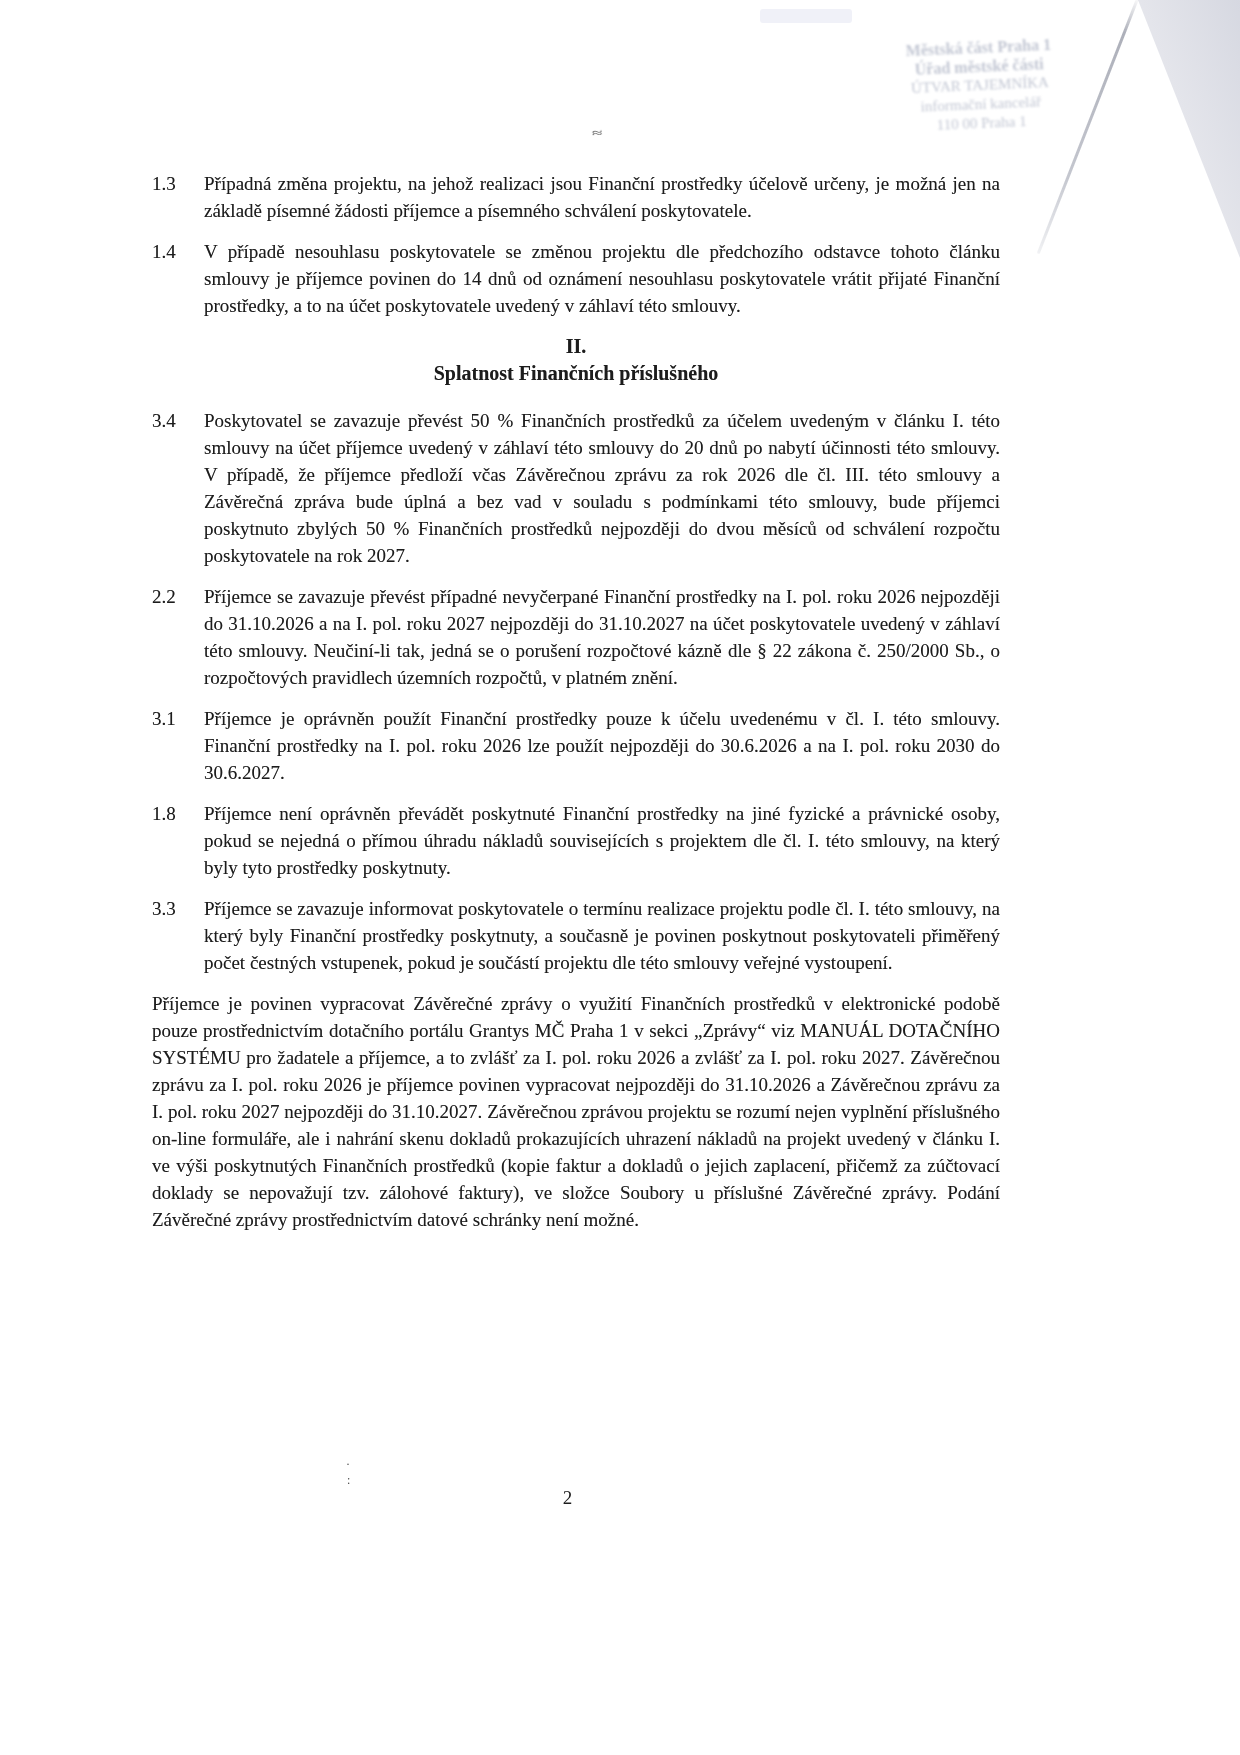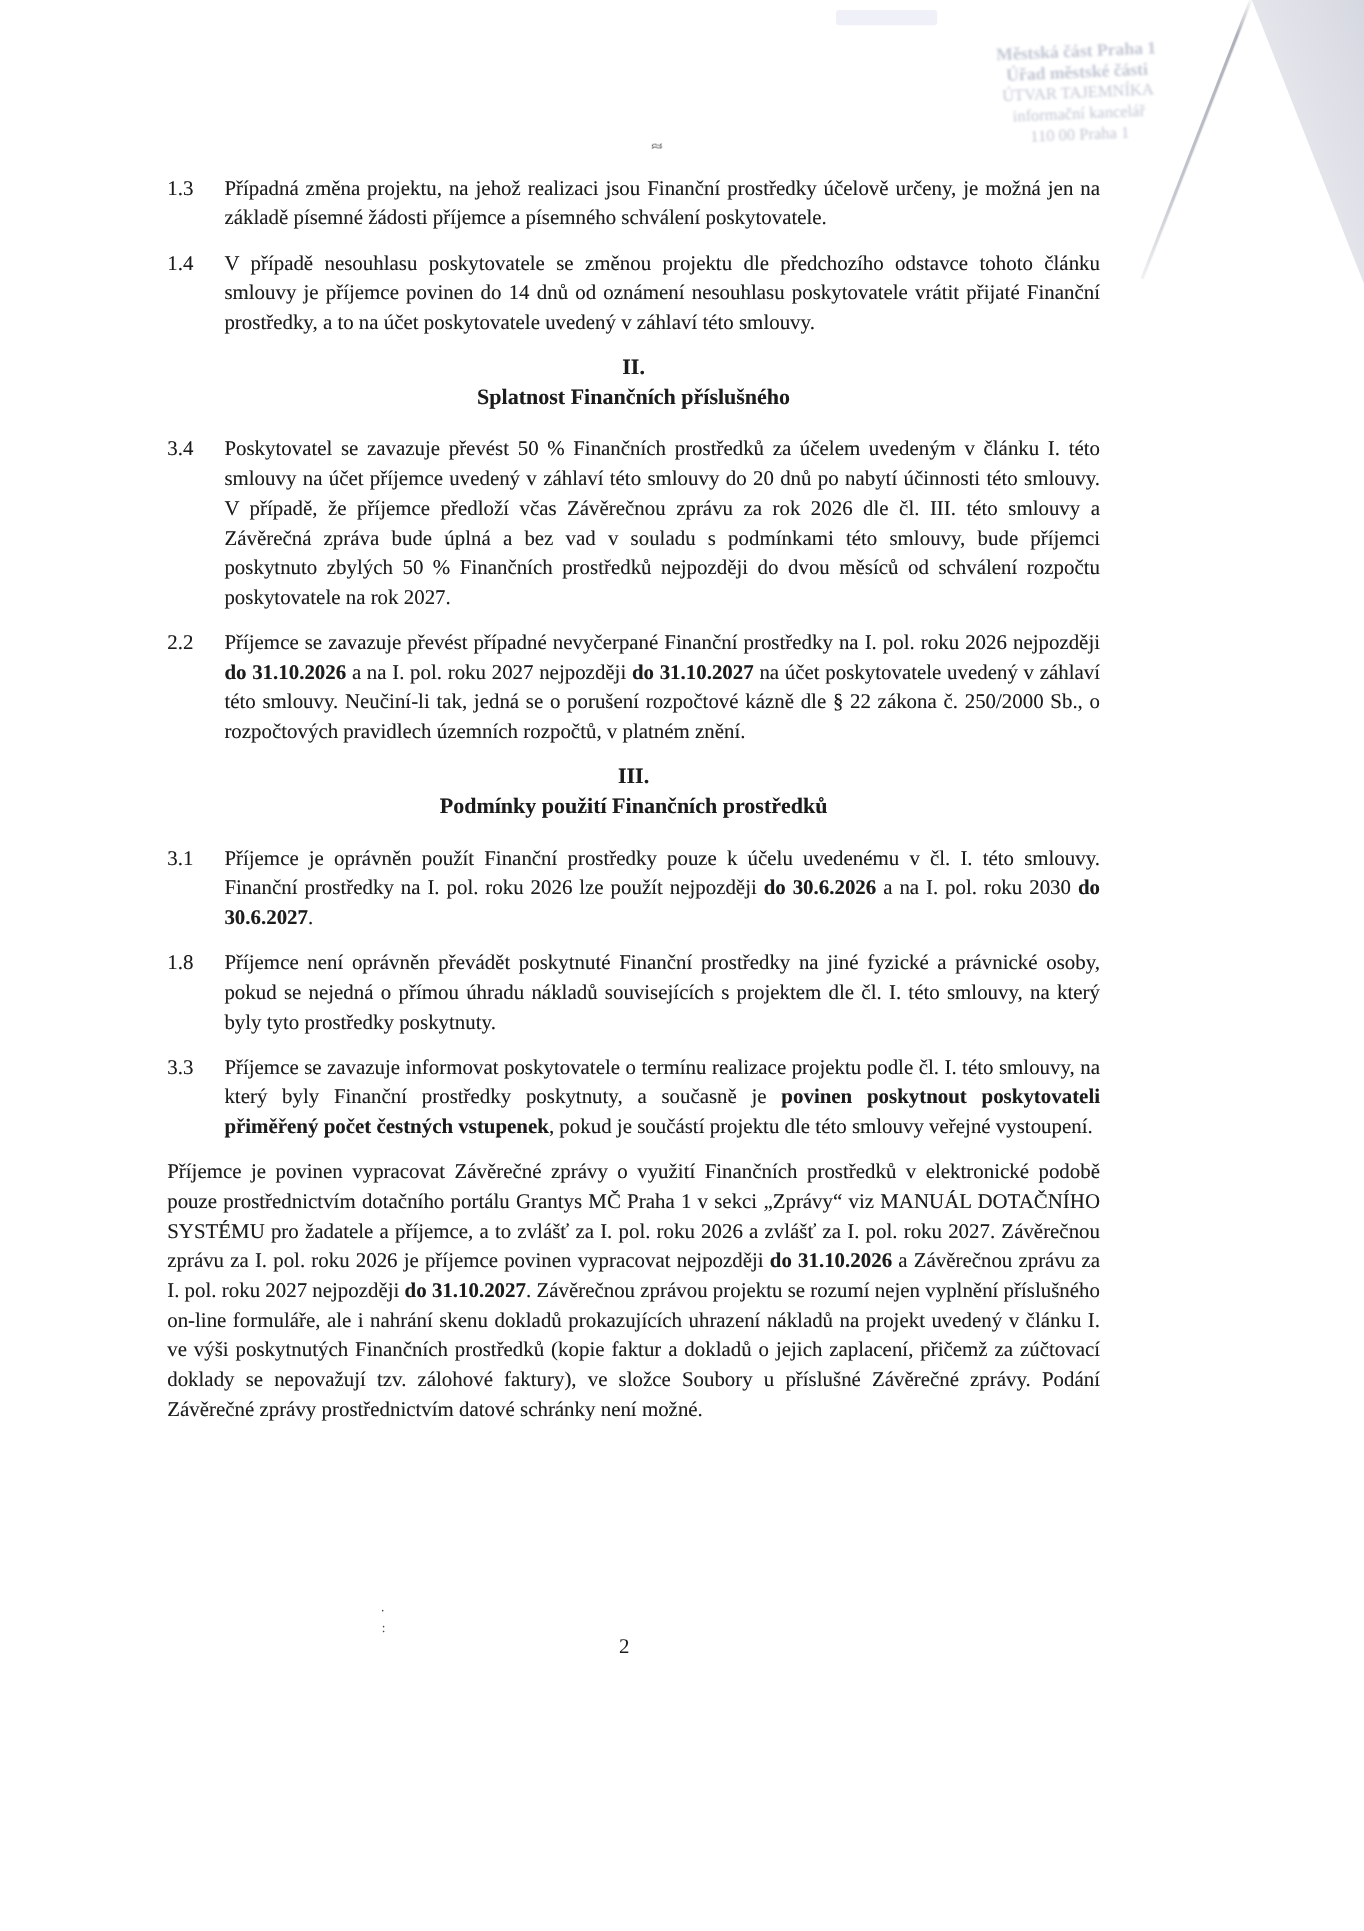--- a/index.html
+++ b/index.html
@@ -12,39 +12,39 @@
     overflow:hidden;
   }
   .page{
     position:relative;
     width:1240px;height:1755px;
     background:#ffffff;
   }
   
   .doc-body{
     position:absolute;
-    left:152px; top:158px;
+    left:152px; top:170px;
     width:848px;
     font-size:19px;
     line-height:27px;
     text-shadow:0 0 .4px rgba(0,0,0,.35);
   }
   .clause{
     display:flex;
     margin-bottom:14px;
   }
   .clause .num{
     width:52px;
     flex:0 0 52px;
   }
   .clause .para{
     flex:1;
     text-align:justify;
   }
-  .para b{font-weight:bold;}
+  .para b{font-weight:normal;}
   .section-heading{
     text-align:center;
     font-weight:bold;
     margin-bottom:20px;
     font-size:20px;
     line-height:27px;
   }
   
   .stamp{
     position:absolute;
@@ -144,24 +144,20 @@
         <div>Splatnost Finančních příslušného</div>
       </div>
       <div class="clause">
         <div class="num">3.4</div>
         <div class="para"><span>Poskytovatel se zavazuje převést 50 % Finančních prostředků za účelem uvedeným v článku I. této smlouvy na účet příjemce uvedený v záhlaví této smlouvy do 20 dnů po nabytí účinnosti této smlouvy. V případě, že příjemce předloží včas Závěrečnou zprávu za rok 2026 dle čl. III. této smlouvy a Závěrečná zpráva bude úplná a bez vad v souladu s podmínkami této smlouvy, bude příjemci poskytnuto zbylých 50 % Finančních prostředků nejpozději do dvou měsíců od schválení rozpočtu poskytovatele na rok 2027.</span></div>
       </div>
       <div class="clause">
         <div class="num">2.2</div>
         <div class="para"><span>Příjemce se zavazuje převést případné nevyčerpané Finanční prostředky na I. pol. roku 2026 nejpozději </span><b>do 31.10.2026</b><span> a na I. pol. roku 2027 nejpozději </span><b>do 31.10.2027</b><span> na účet poskytovatele uvedený v záhlaví této smlouvy. Neučiní-li tak, jedná se o porušení rozpočtové kázně dle § 22 zákona č. 250/2000 Sb., o rozpočtových pravidlech územních rozpočtů, v platném znění.</span></div>
       </div>
-      <div class="section-heading">
-        <div>III.</div>
-        <div>Podmínky použití Finančních prostředků</div>
-      </div>
       <div class="clause">
         <div class="num">3.1</div>
         <div class="para"><span>Příjemce je oprávněn použít Finanční prostředky pouze k účelu uvedenému v čl. I. této smlouvy. Finanční prostředky na I. pol. roku 2026 lze použít nejpozději </span><b>do 30.6.2026</b><span> a na I. pol. roku 2030 </span><b>do 30.6.2027</b><span>.</span></div>
       </div>
       <div class="clause">
         <div class="num">1.8</div>
         <div class="para"><span>Příjemce není oprávněn převádět poskytnuté Finanční prostředky na jiné fyzické a právnické osoby, pokud se nejedná o přímou úhradu nákladů souvisejících s projektem dle čl. I. této smlouvy, na který byly tyto prostředky poskytnuty.</span></div>
       </div>
       <div class="clause">
         <div class="num">3.3</div>

